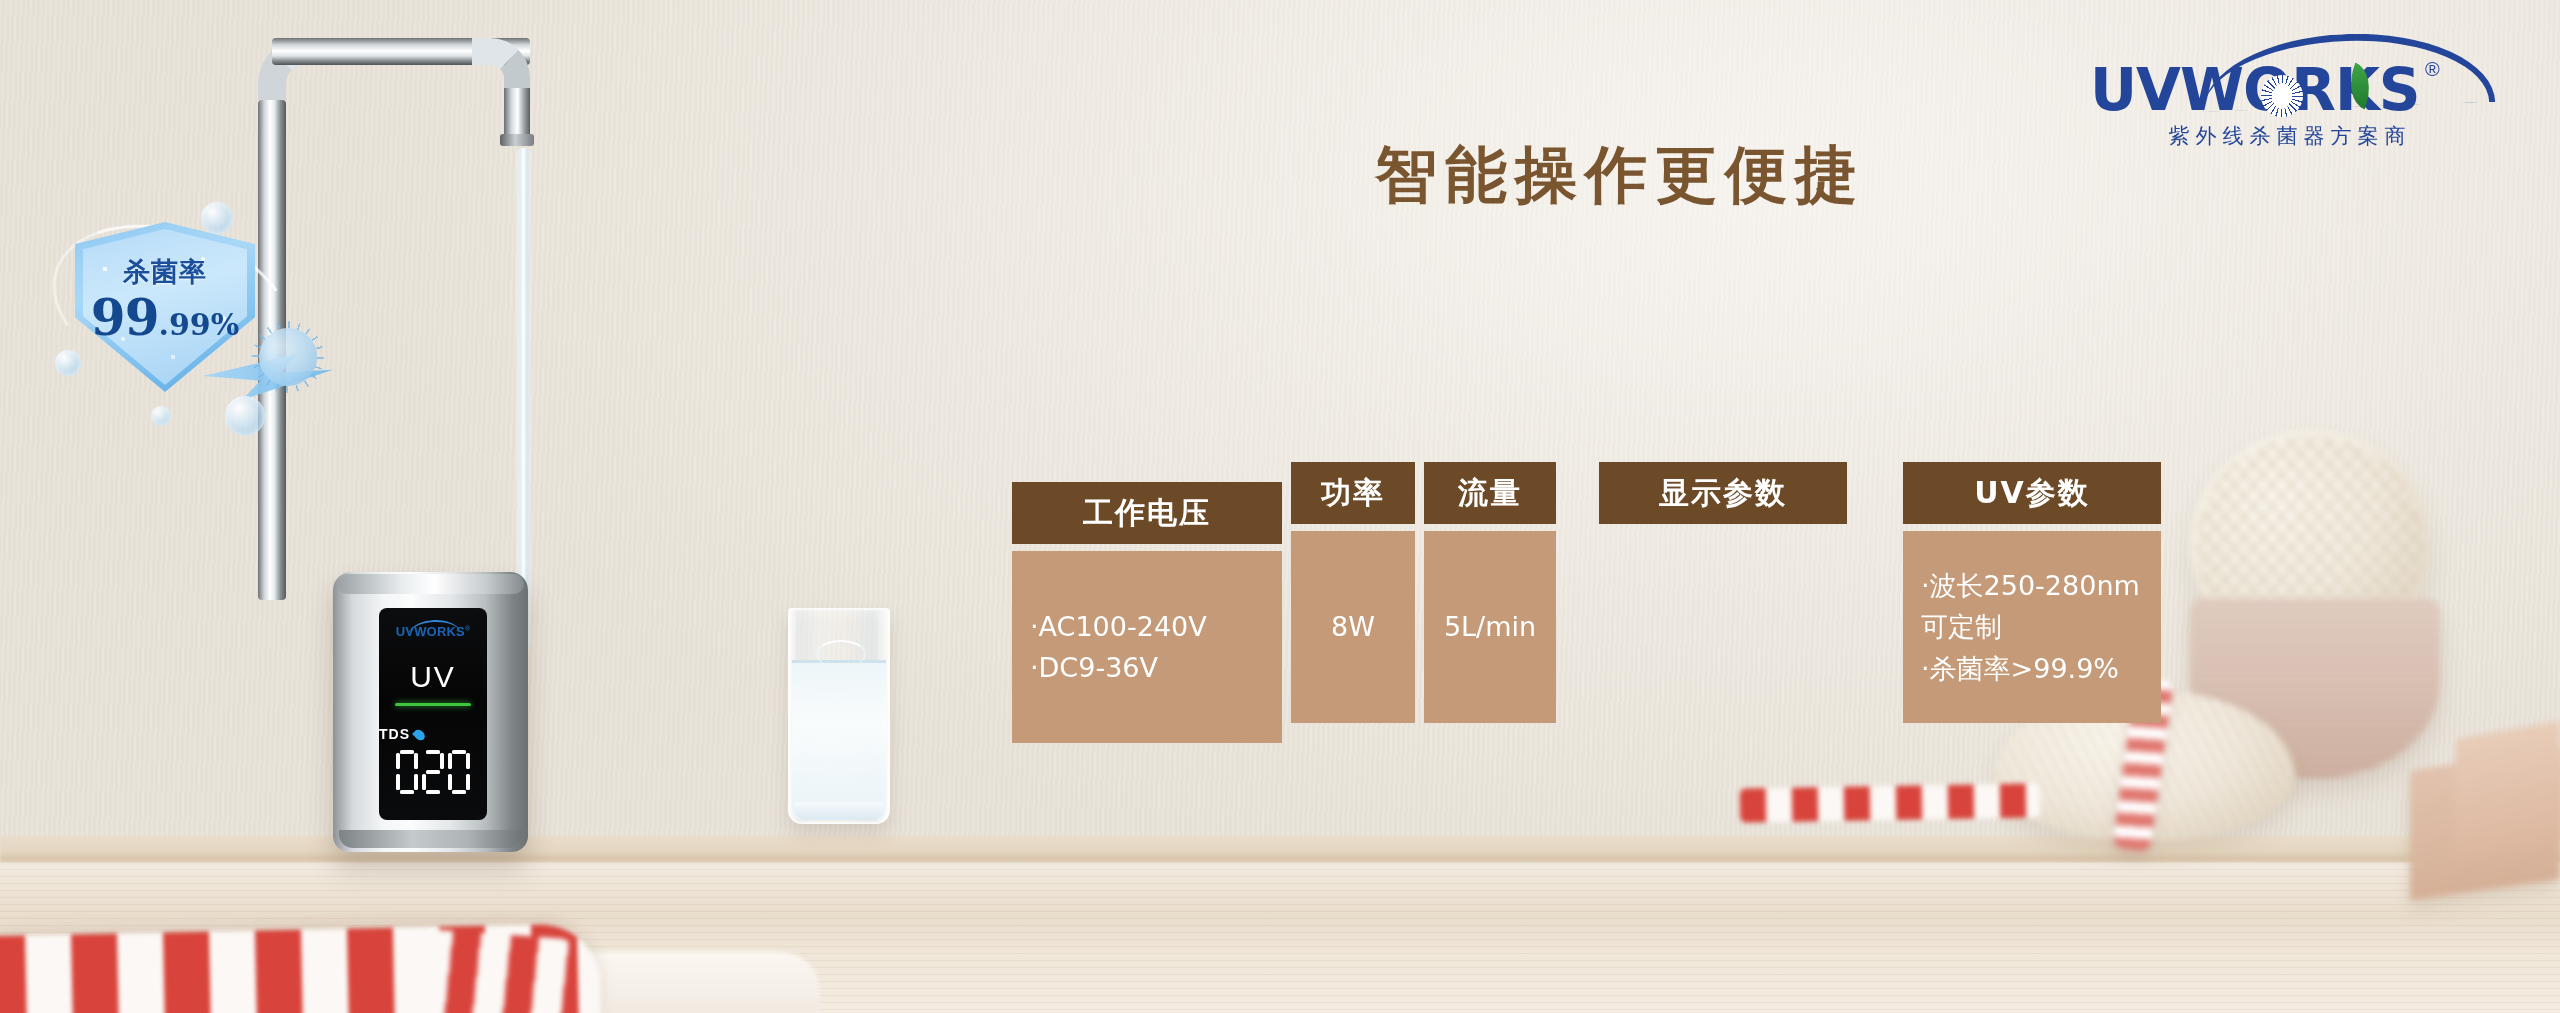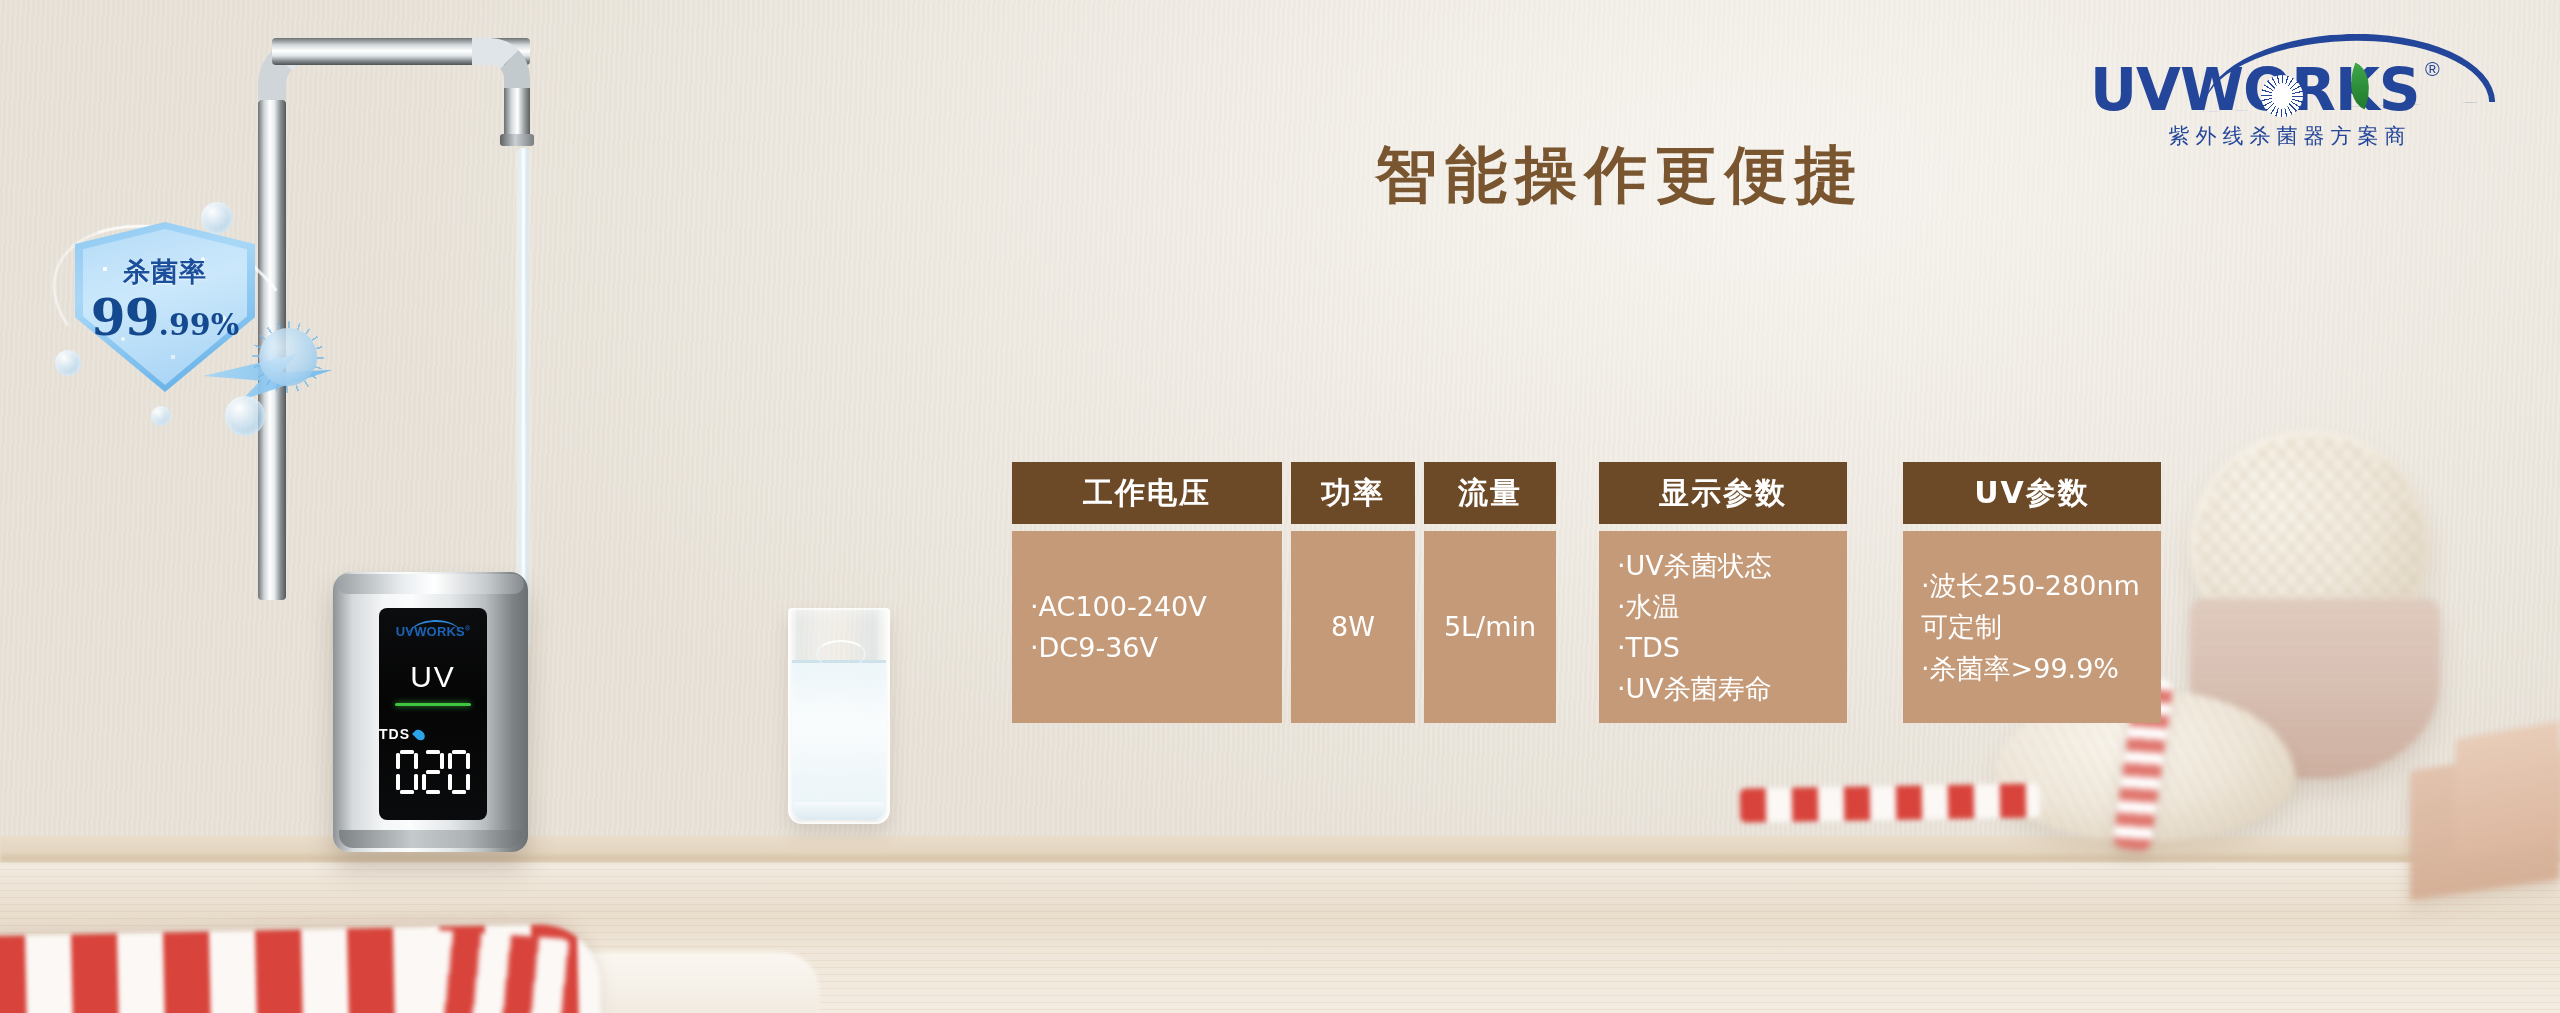--- a/index.html
+++ b/index.html
@@ -394,21 +394,21 @@
   }
   .col .bd{
     background:#c49a78;color:#ffffff;min-height:192px;
     display:flex;flex-direction:column;justify-content:center;
     padding:10px 18px;box-sizing:border-box;
     font-size:27px;line-height:1.52;
     font-family:"DejaVu Sans","Liberation Sans",sans-serif;
   }
   .col .bd.center{align-items:center;text-align:center;}
   .col .bd .ln{white-space:nowrap;}
-  .c1{width:270px;} .c2{width:124px;} .c3{width:132px;} .c4{width:248px;padding-left:34px;} .c5{width:258px;padding-left:47px;}
+  .c1{width:270px;margin-top:20px;} .c2{width:124px;} .c3{width:132px;} .c4{width:248px;padding-left:34px;} .c5{width:258px;padding-left:47px;}
 </style>
 </head>
 <body>
 
 <div class="stage">
 
   <div class="bg-wall"></div>
   <div class="bg-wall-tex"></div>
   <div class="wood-band"></div>
   <div class="counter"></div>
@@ -534,26 +534,20 @@
       </div>
     </div>
     <div class="col c3">
       <div class="hd">流量</div>
       <div class="bd center">
         <div class="ln">5L/min</div>
       </div>
     </div>
     <div class="col c4">
       <div class="hd">显示参数</div>
-      <div class="bd">
-        <div class="ln">·UV杀菌状态</div>
-        <div class="ln">·水温</div>
-        <div class="ln">·TDS</div>
-        <div class="ln">·UV杀菌寿命</div>
-      </div>
     </div>
     <div class="col c5">
       <div class="hd">UV参数</div>
       <div class="bd">
         <div class="ln">·波长250-280nm</div>
         <div class="ln">可定制</div>
         <div class="ln">·杀菌率&gt;99.9%</div>
       </div>
     </div>
   </div>

